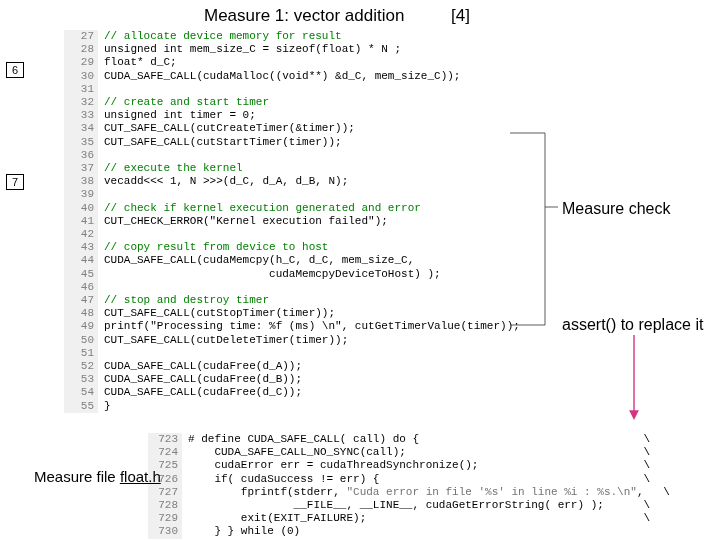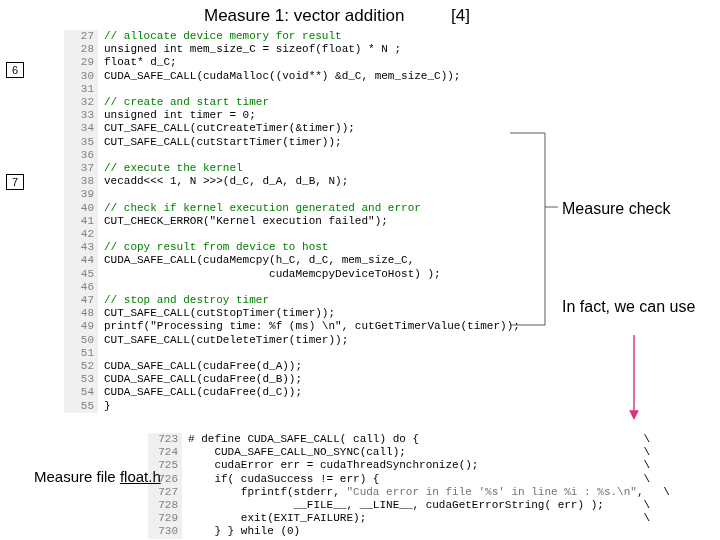--- a/index.html
+++ b/index.html
@@ -93,21 +93,22 @@
 
 <div class="callout" style="left:6px; top:62px">6</div>
 <div class="callout" style="left:6px; top:174px">7</div>
 
 <div class="code code-main" id="code-main"><span class="ln"><span class="gut">27</span><span class="cmt">// allocate device memory for result</span></span><span class="ln"><span class="gut">28</span><span class="">unsigned int mem_size_C = sizeof(float) * N ;</span></span><span class="ln"><span class="gut">29</span><span class="">float* d_C;</span></span><span class="ln"><span class="gut">30</span><span class="">CUDA_SAFE_CALL(cudaMalloc((void**) &amp;d_C, mem_size_C));</span></span><span class="ln"><span class="gut">31</span><span class=""></span></span><span class="ln"><span class="gut">32</span><span class="cmt">// create and start timer</span></span><span class="ln"><span class="gut">33</span><span class="">unsigned int timer = 0;</span></span><span class="ln"><span class="gut">34</span><span class="">CUT_SAFE_CALL(cutCreateTimer(&amp;timer));</span></span><span class="ln"><span class="gut">35</span><span class="">CUT_SAFE_CALL(cutStartTimer(timer));</span></span><span class="ln"><span class="gut">36</span><span class=""></span></span><span class="ln"><span class="gut">37</span><span class="cmt">// execute the kernel</span></span><span class="ln"><span class="gut">38</span><span class="">vecadd&lt;&lt;&lt; 1, N &gt;&gt;&gt;(d_C, d_A, d_B, N);</span></span><span class="ln"><span class="gut">39</span><span class=""></span></span><span class="ln"><span class="gut">40</span><span class="cmt">// check if kernel execution generated and error</span></span><span class="ln"><span class="gut">41</span><span class="">CUT_CHECK_ERROR("Kernel execution failed");</span></span><span class="ln"><span class="gut">42</span><span class=""></span></span><span class="ln"><span class="gut">43</span><span class="cmt">// copy result from device to host</span></span><span class="ln"><span class="gut">44</span><span class="">CUDA_SAFE_CALL(cudaMemcpy(h_C, d_C, mem_size_C,</span></span><span class="ln"><span class="gut">45</span><span class="">                         cudaMemcpyDeviceToHost) );</span></span><span class="ln"><span class="gut">46</span><span class=""></span></span><span class="ln"><span class="gut">47</span><span class="cmt">// stop and destroy timer</span></span><span class="ln"><span class="gut">48</span><span class="">CUT_SAFE_CALL(cutStopTimer(timer));</span></span><span class="ln"><span class="gut">49</span><span class="">printf("Processing time: %f (ms) \n", cutGetTimerValue(timer));</span></span><span class="ln"><span class="gut">50</span><span class="">CUT_SAFE_CALL(cutDeleteTimer(timer));</span></span><span class="ln"><span class="gut">51</span><span class=""></span></span><span class="ln"><span class="gut">52</span><span class="">CUDA_SAFE_CALL(cudaFree(d_A));</span></span><span class="ln"><span class="gut">53</span><span class="">CUDA_SAFE_CALL(cudaFree(d_B));</span></span><span class="ln"><span class="gut">54</span><span class="">CUDA_SAFE_CALL(cudaFree(d_C));</span></span><span class="ln"><span class="gut">55</span><span class="">}</span></span></div>
 
 <div class="code code-macro" id="code-macro"><span class="ln"><span class="gut">723</span><span># define CUDA_SAFE_CALL( call) do {                                  \</span></span><span class="ln"><span class="gut">724</span><span>    CUDA_SAFE_CALL_NO_SYNC(call);                                    \</span></span><span class="ln"><span class="gut">725</span><span>    cudaError err = cudaThreadSynchronize();                         \</span></span><span class="ln"><span class="gut">726</span><span>    if( cudaSuccess != err) {                                        \</span></span><span class="ln"><span class="gut">727</span><span>        fprintf(stderr, </span><span class="str">"Cuda error in file '%s' in line %i : %s.\n"</span><span>,   \</span></span><span class="ln"><span class="gut">728</span><span>                __FILE__, __LINE__, cudaGetErrorString( err) );      \</span></span><span class="ln"><span class="gut">729</span><span>        exit(EXIT_FAILURE);                                          \</span></span><span class="ln"><span class="gut">730</span><span>    } } while (0)</span></span></div>
 
 <div class="anno" style="left:562px; top:200px">Measure check</div>
 <div class="anno anno-small" style="left:562px; top:298px">
-  <span>In fact, we can use</span><br>
+  <br>
+  <span>assert() to replace it</span>
 </div>
 
 <div class="footer-label" style="left:34px; top:468px">
   <span>Measure file </span><span class="ul">float.h</span>
 </div>
 
 <svg class="wires" width="720" height="540">
 
   <path d="M 510 133 H 545 V 325 H 510" stroke="#333" fill="none" stroke-width="0.8"></path>
   <path d="M 545 207 H 558" stroke="#333" fill="none" stroke-width="0.8"></path>

